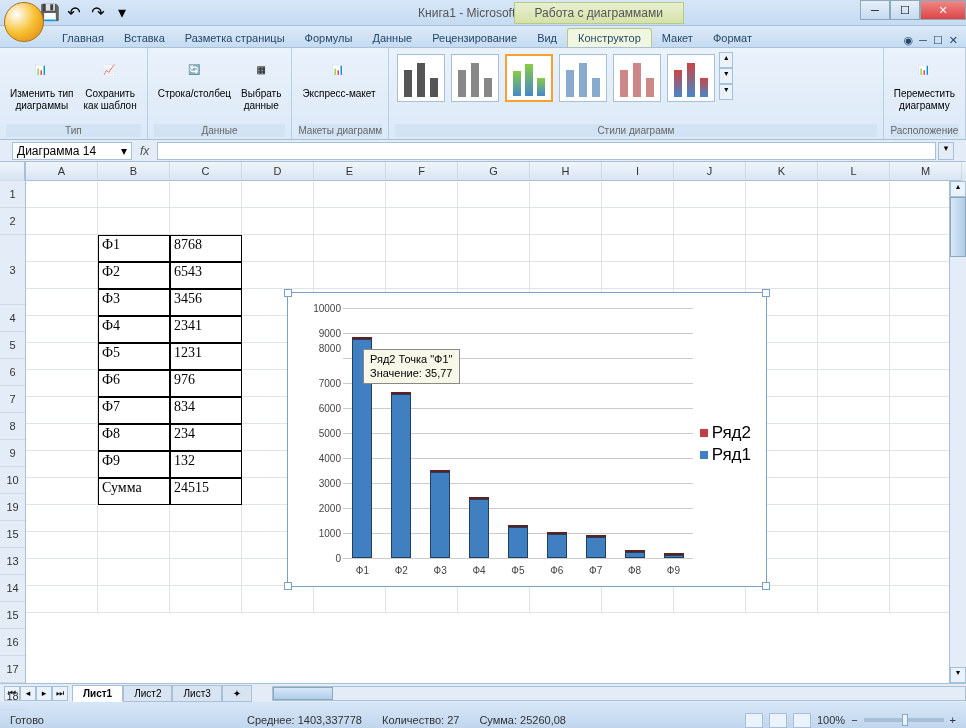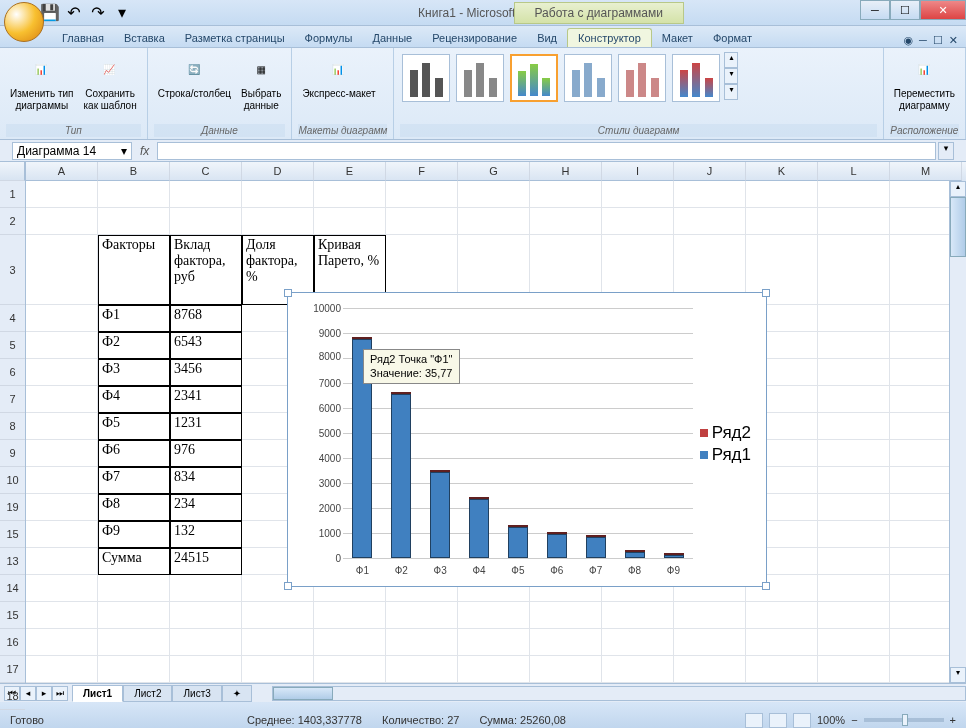--- a/index.html
+++ b/index.html
@@ -22,21 +22,21 @@
 .tabs { height: 22px; background: linear-gradient(#dce9f7, #c5dbf2); display: flex; align-items: flex-end; padding-left: 52px; font-size: 11px; border-bottom: 1px solid #a8bfd8; }
 .tab { padding: 3px 10px; cursor: pointer; color: #25486a; }
 .tab.active { background: #f0f6e0; border: 1px solid #b8c888; border-bottom: none; border-radius: 3px 3px 0 0; }
 .tab-help { margin-left: auto; display: flex; gap: 6px; padding-right: 8px; }
 .tab-help span { color: #25486a; cursor: pointer; }
 
 
 .ribbon { height: 92px; background: linear-gradient(#eaf2fb, #dce9f7); display: flex; border-bottom: 1px solid #a8bfd8; }
 .ribbon-group { border-right: 1px solid #b8cfe6; padding: 4px 6px 2px; display: flex; flex-direction: column; }
 .ribbon-group-body { display: flex; gap: 2px; flex: 1; align-items: flex-start; }
-.ribbon-group-label { font-size: 10px; color: #666; text-align: center; padding: 1px 0; background: rgba(200,220,240,0.5); font-style: italic; }
+.ribbon-group-label { font-size: 10px; color: #666; text-align: center; padding: 1px 0; background: rgba(200,220,240,0.5); }
 .ribbon-btn { display: flex; flex-direction: column; align-items: center; cursor: pointer; padding: 2px 4px; font-size: 10px; text-align: center; line-height: 1.2; }
 .ribbon-ico { width: 32px; height: 32px; display: flex; align-items: center; justify-content: center; margin-bottom: 2px; }
 .chart-style { width: 48px; height: 48px; background: #fff; border: 1px solid #a8bfd8; margin: 2px; cursor: pointer; padding: 4px; display: flex; justify-content: space-around; align-items: flex-end; }
 .chart-style.sel { border: 2px solid #f8a030; }
 .cs-bar { width: 8px; }
 .chart-styles-scroll { width: 14px; display: flex; flex-direction: column; }
 .cs-scroll-btn { height: 16px; border: 1px solid #a8bfd8; background: #eaf2fb; font-size: 8px; text-align: center; cursor: pointer; }
 
 
 .fbar { height: 22px; background: #e4ecf7; display: flex; align-items: center; border-bottom: 1px solid #a8bfd8; padding: 0 12px; font-size: 12px; }
@@ -306,35 +306,20 @@
           <div class="cell"></div>
           <div class="cell"></div>
           <div class="cell"></div>
           <div class="cell"></div>
           <div class="cell"></div>
           <div class="cell"></div>
           <div class="cell"></div>
           <div class="cell"></div>
           <div class="cell"></div>
         </div>
-        <div class="cell-row r3">
-          <div class="cell"></div>
-          <div class="cell bthick">Факторы</div>
-          <div class="cell bthick">Вклад фактора, руб</div>
-          <div class="cell bthick">Доля фактора, %</div>
-          <div class="cell bthick">Кривая Парето, %</div>
-          <div class="cell"></div>
-          <div class="cell"></div>
-          <div class="cell"></div>
-          <div class="cell"></div>
-          <div class="cell"></div>
-          <div class="cell"></div>
-          <div class="cell"></div>
-          <div class="cell"></div>
-        </div>
         <div class="cell-row">
           <div class="cell"></div>
           <div class="cell bthick">Ф1</div>
           <div class="cell bthick">8768</div>
           <div class="cell"></div>
           <div class="cell"></div>
           <div class="cell"></div>
           <div class="cell"></div>
           <div class="cell"></div>
           <div class="cell"></div>
@@ -547,21 +532,21 @@
       <div class="chart-handles-br"></div>
       <div class="chart-yaxis" id="chart-yaxis">
           <div style="top: 250px;">0</div>
           <div style="top: 225px;">1000</div>
           <div style="top: 200px;">2000</div>
           <div style="top: 175px;">3000</div>
           <div style="top: 150px;">4000</div>
           <div style="top: 125px;">5000</div>
           <div style="top: 100px;">6000</div>
           <div style="top: 75px;">7000</div>
-          <div style="top: 48px;">8000</div>
+          <div style="top: 40px;">8000</div>
           <div style="top: 25px;">9000</div>
           <div style="top: 0px;">10000</div>
         </div>
       <div class="chart-plot" id="chart-plot">
           <div class="chart-grid-line" style="top: 250px;"></div>
           <div class="chart-grid-line" style="top: 225px;"></div>
           <div class="chart-grid-line" style="top: 200px;"></div>
           <div class="chart-grid-line" style="top: 175px;"></div>
           <div class="chart-grid-line" style="top: 150px;"></div>
           <div class="chart-grid-line" style="top: 125px;"></div>

